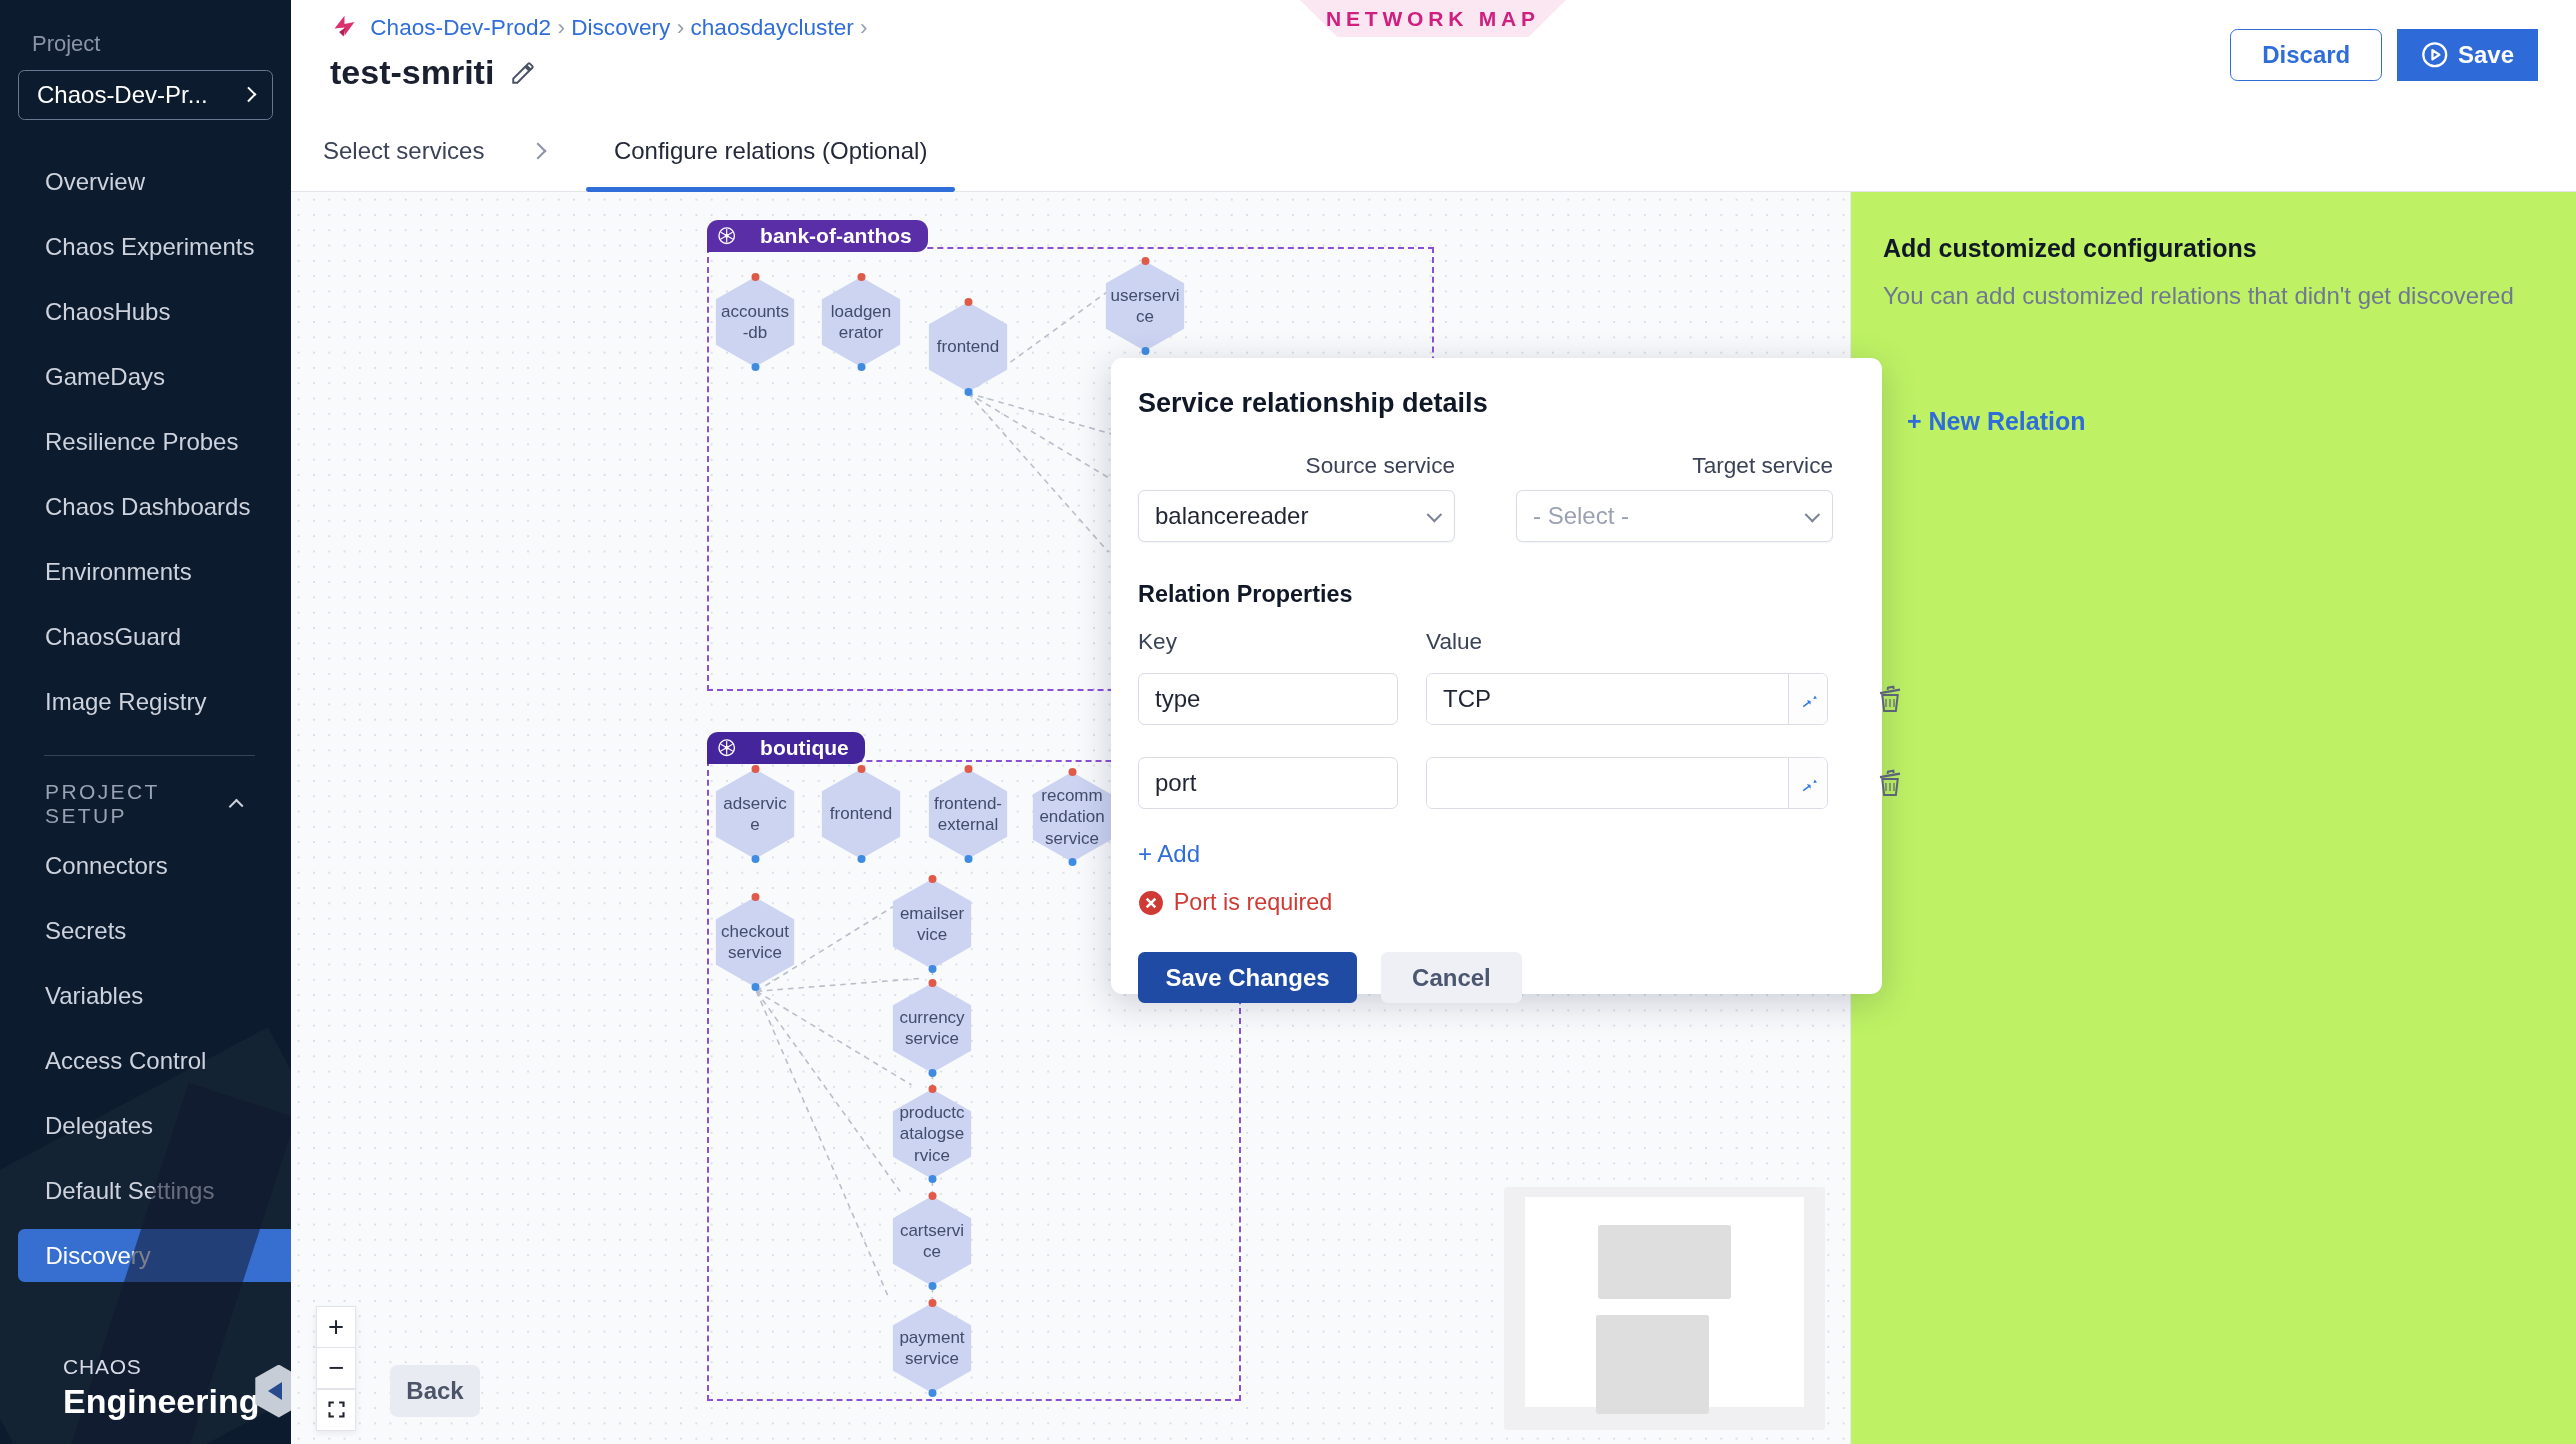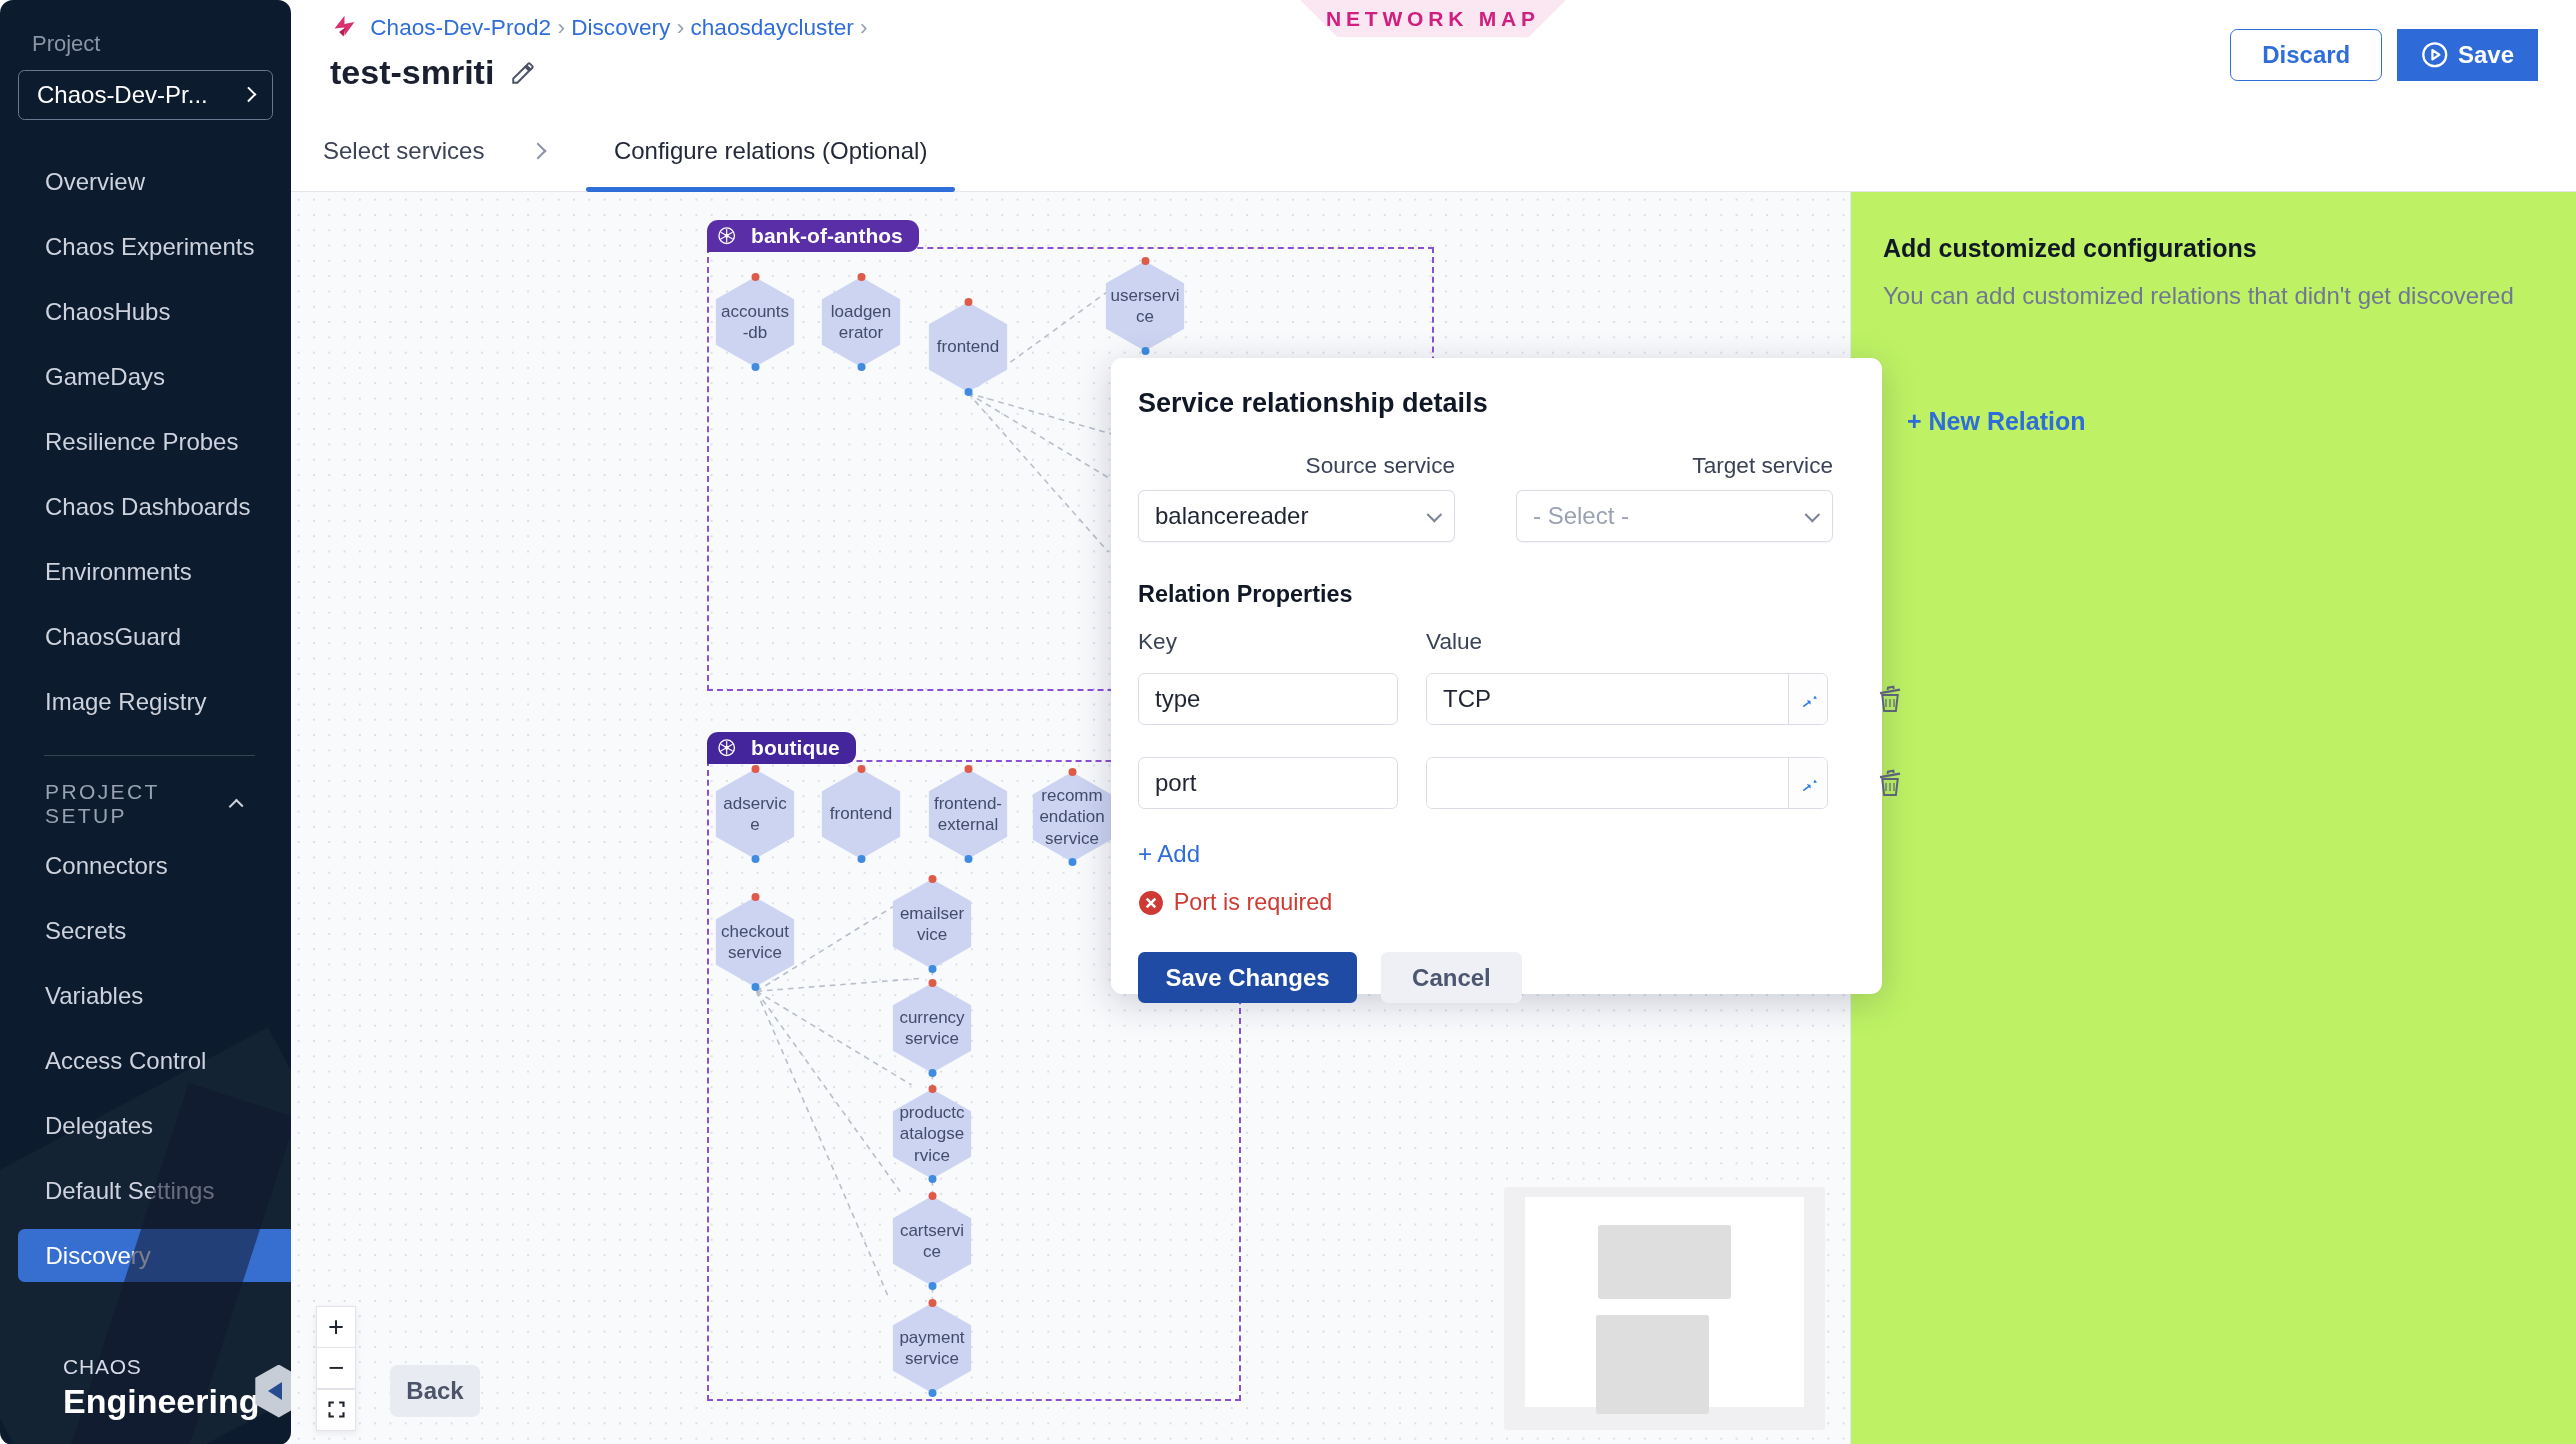--- a/index.html
+++ b/index.html
@@ -7,21 +7,21 @@
     --save-bg:#2f6bd8; --save-changes-bg:#1f4ba5; --error-red:#cf3a35;
     --ribbon-bg:#fbe7f2; --ribbon-text:#d01f7e; --hex-fill:#ccd4f2; --hex-text:#424d6a;
     --cluster-border:#8a4fd6; --dot-red:#df5a48; --dot-blue:#3f8be2;
     --border-gray:#e4e6ec; --input-border:#d9dce7; --text-dark:#1b2030; --text-mid:#3d4357;
   }
   *{box-sizing:border-box;margin:0;padding:0;font-family:"Liberation Sans","DejaVu Sans",sans-serif;}
   html,body{width:2576px;height:1445px;overflow:hidden;background:#fff;}
   .app{display:flex;width:100%;height:100%;}
 
   
-  .sidebar{position:relative;width:291px;height:100%;background:var(--sidebar-bg);flex:0 0 291px;color:#cdd2dd;overflow:hidden;border-radius:13px;}
+  .sidebar{position:relative;width:291px;height:100%;background:var(--sidebar-bg);flex:0 0 291px;color:#cdd2dd;overflow:hidden;}
   .sb-deco1{position:absolute;left:-48px;bottom:0;width:420px;height:339px;background:rgba(255,255,255,0.035);transform:rotate(-28deg);}
   .sb-deco2{position:absolute;left:121px;bottom:-65px;width:113px;height:420px;background:rgba(10,14,40,0.55);transform:rotate(18deg);}
   .proj-label{margin:31px 0 0 32px;font-size:22px;color:#8b94a8;}
   .proj-select{margin:13px 18px 0 18px;height:50px;border:0.8px solid #6b7690;border-radius:6.5px;display:flex;align-items:center;justify-content:space-between;padding:0 18px;color:#fff;font-size:24px;cursor:pointer;}
   .chev-r{width:11.3px;height:11.3px;border-right:2.4px solid #fff;border-top:2.4px solid #fff;transform:rotate(45deg);margin-left:11.3px;}
   nav.navlist{display:block;}
   #nav-main{margin-top:29px;}
   .nav-item{height:65px;line-height:65px;padding-left:45px;font-size:24px;color:#cdd2dd;cursor:pointer;white-space:nowrap;}
   .nav-item.active{background:var(--active-blue);color:#fff;margin-left:18px;padding-left:27.5px;border-radius:6.5px 0 0 6.5px;height:53px;line-height:53px;margin-top:6.5px;margin-bottom:5.7px;}
   .sb-divider{height:0.8px;background:rgba(255,255,255,0.18);margin:21px 36px 0 44px;}
@@ -52,21 +52,21 @@
   .tab{font-size:24px;color:var(--text-mid);cursor:pointer;}
   .tab-chev{width:12px;height:12px;border-right:2.4px solid #8b93a8;border-top:2.4px solid #8b93a8;transform:rotate(45deg);margin:0 42px 0 48px;}
   .tab.active-wrap{position:relative;color:#23293a;font-weight:500;padding:0 27.5px;height:100%;display:flex;align-items:center;}
   .tab.active-wrap::after{content:"";position:absolute;left:0;right:0;bottom:-0.8px;height:4.8px;background:var(--link-blue);border-radius:2.4px;}
 
   .content{position:relative;flex:1;display:flex;}
   
   .canvas{position:relative;width:1559px;height:1253px;background-color:#f9fafc;background-image:radial-gradient(circle,#d9dde6 1.3px,transparent 1.5px);background-size:15.3px 15.3px;overflow:hidden;}
   #edges{position:absolute;left:0;top:0;z-index:0;}
   .cluster-box{position:absolute;border:2px dashed var(--cluster-border);z-index:1;}
-  .cluster-tag{position:absolute;height:32px;display:flex;align-items:center;gap:15px;padding:0 16px 0 9.7px;border-radius:11.3px 11.3px 11.3px 0;z-index:2;}
+  .cluster-tag{position:absolute;height:32px;display:flex;align-items:center;gap:24px;padding:0 16px 0 9.7px;border-radius:11.3px 11.3px 11.3px 0;z-index:2;}
   .cluster-tag span{color:#fff;font-size:21px;font-weight:600;}
   .node{position:absolute;width:79px;height:90px;transform:translate(-50%,-50%);z-index:2;cursor:pointer;}
   .hexfill{position:absolute;inset:0;clip-path:polygon(50% 0,100% 25%,100% 75%,50% 100%,0 75%,0 25%);background:var(--hex-fill);}
   .node-label{position:absolute;inset:8px 4.8px;display:flex;align-items:center;justify-content:center;text-align:center;font-size:17px;color:var(--hex-text);overflow-wrap:anywhere;line-height:1.25;}
   .ndot{position:absolute;left:50%;width:8px;height:8px;border-radius:50%;transform:translateX(-50%);}
   .ndot.top{top:-4px;background:var(--dot-red);}
   .ndot.bot{bottom:-4px;background:var(--dot-blue);}
 
   .minimap{position:absolute;left:1213px;top:995px;width:321px;height:243px;background:#f0f0f2;border-radius:3.2px;z-index:3;cursor:pointer;}
   .minimap .mm-inner{position:absolute;inset:9.7px 21px 22.6px 21px;background:#fff;}

